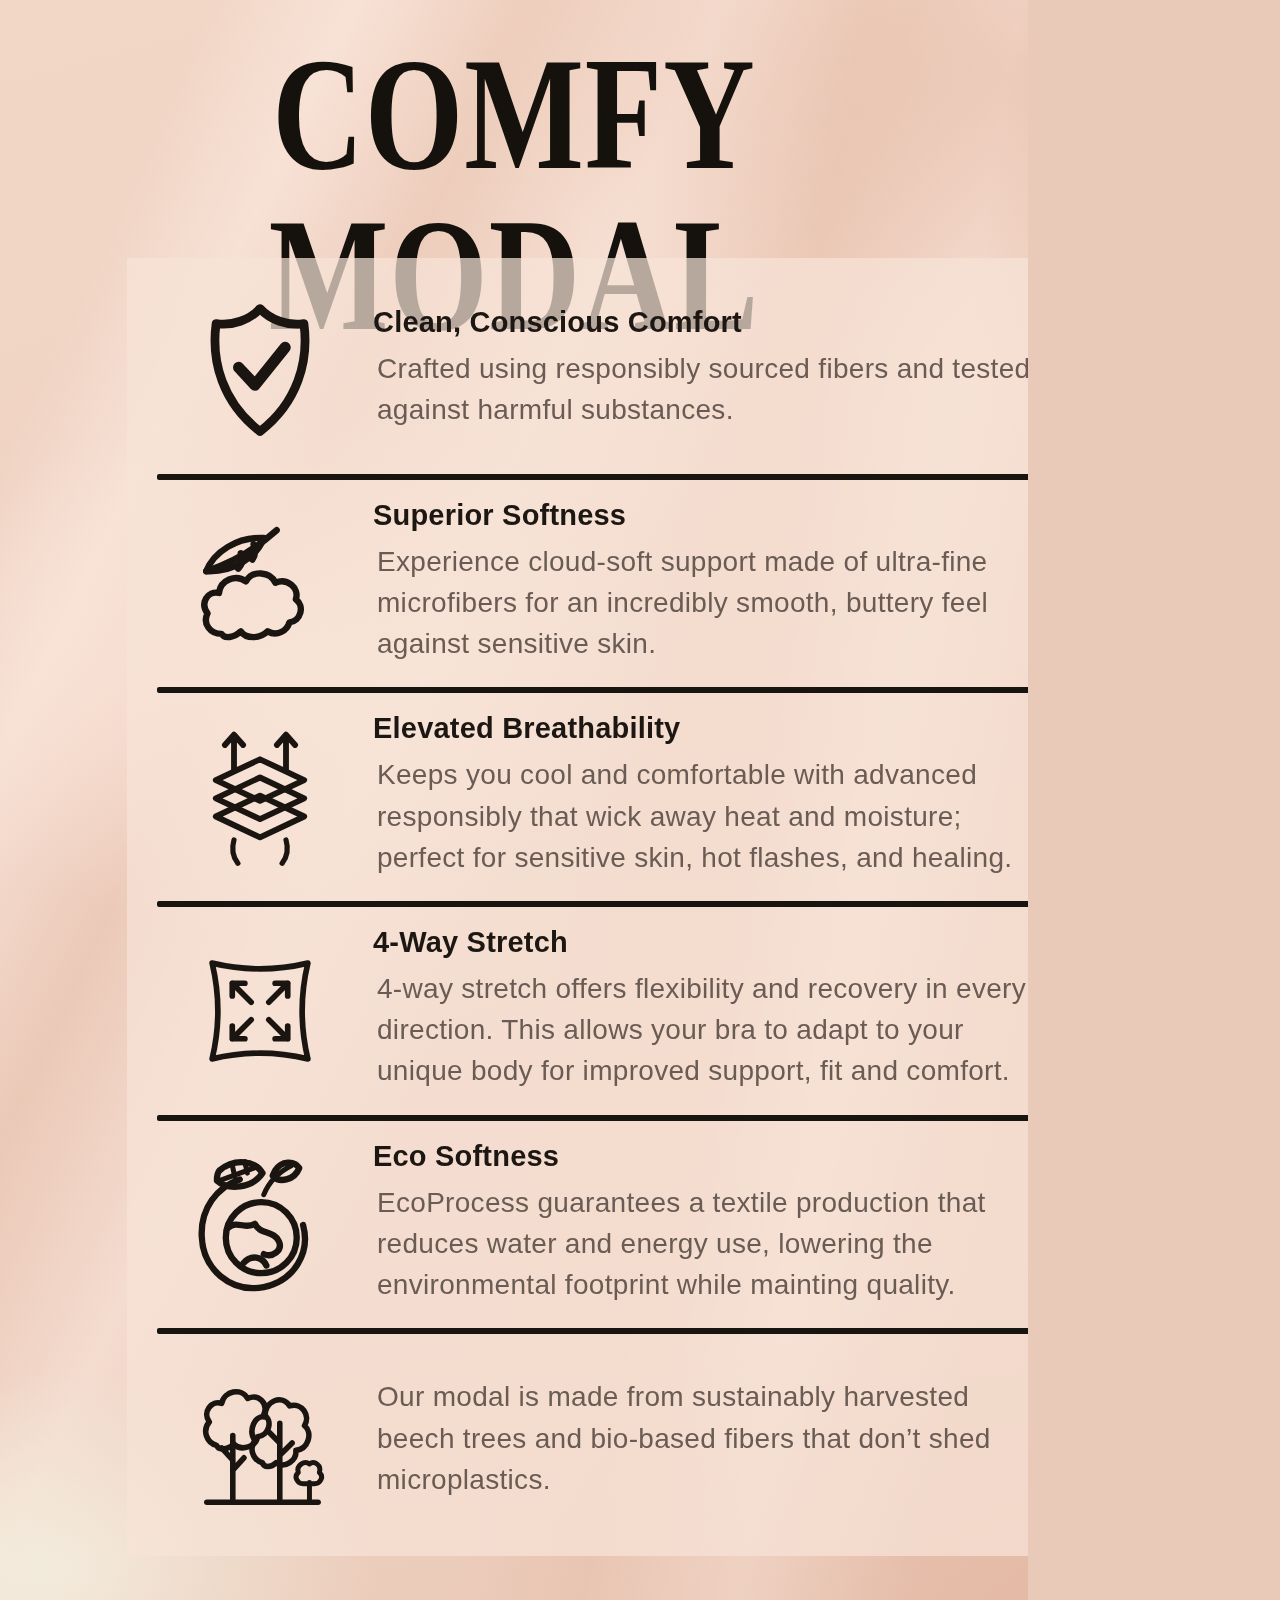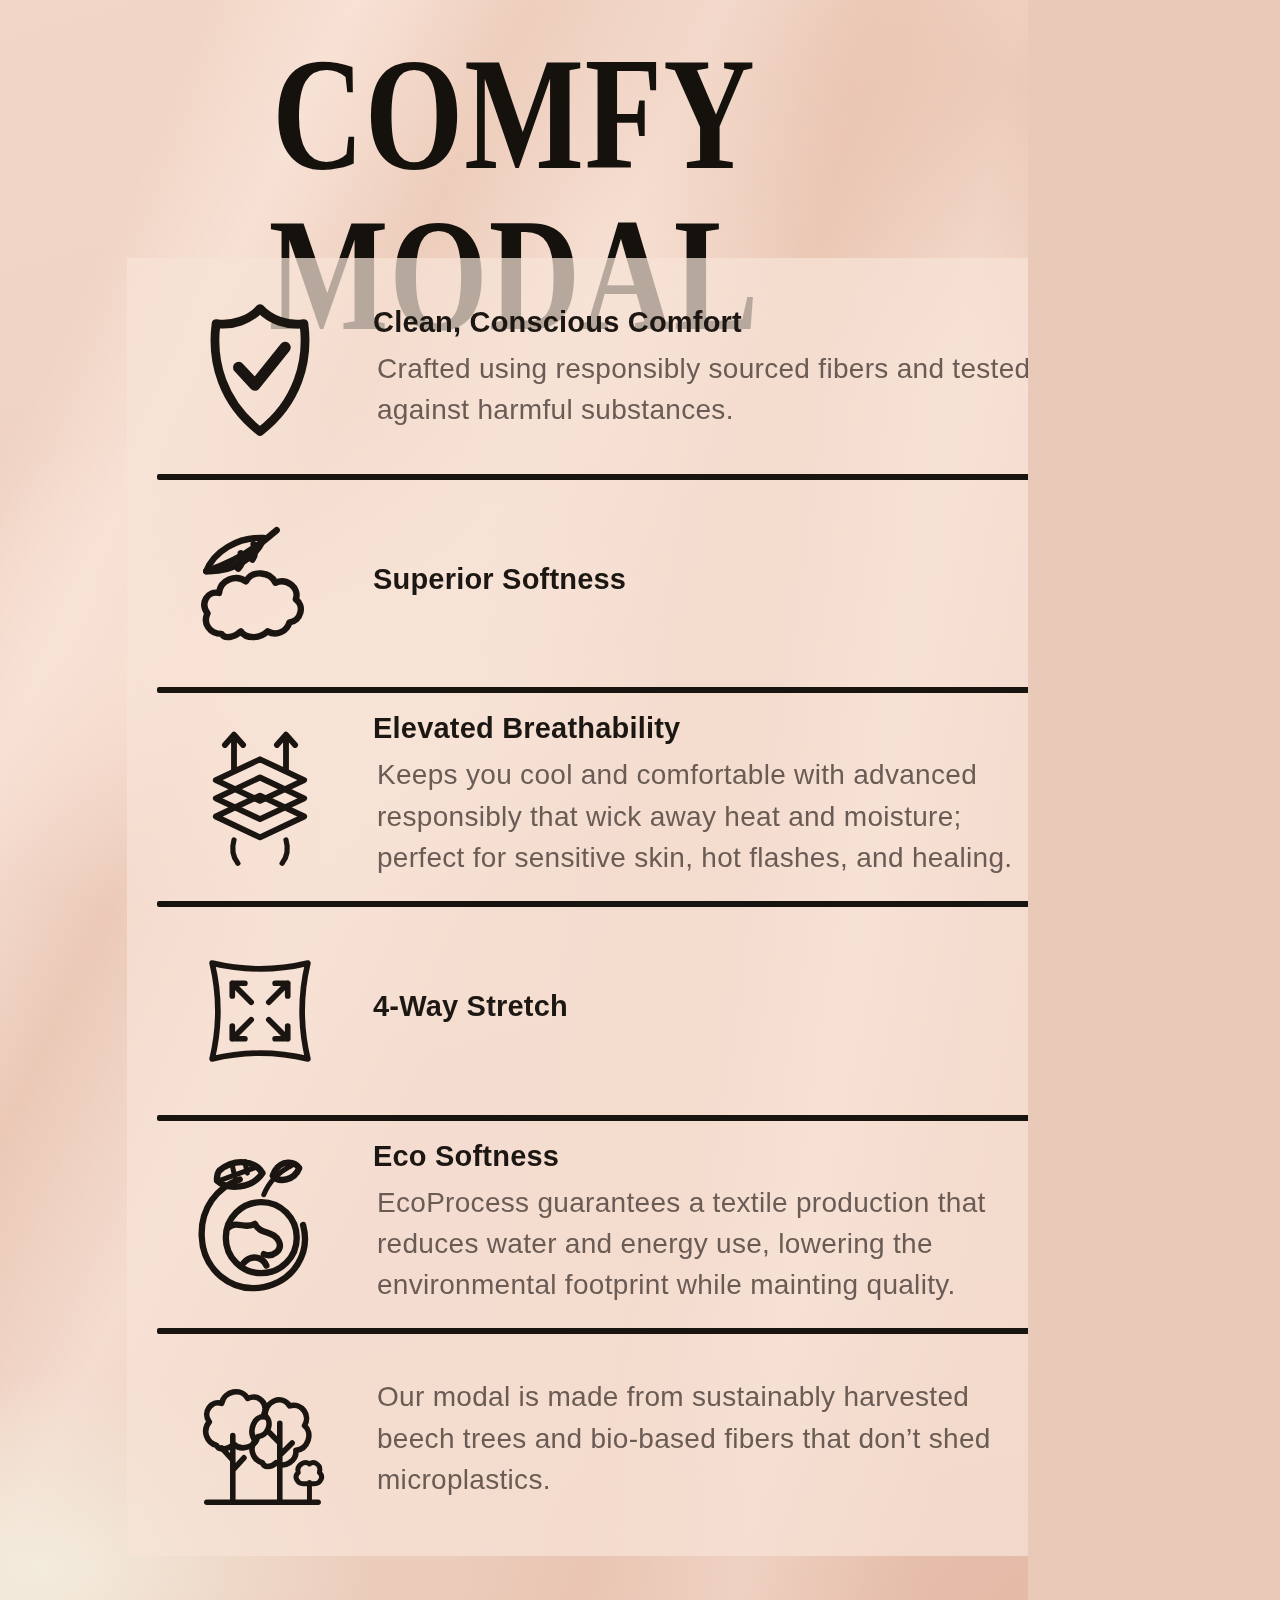--- a/index.html
+++ b/index.html
@@ -72,20 +72,23 @@
       <div class="icon-box">
         <svg width="142" height="128" viewBox="0 0 110 100">
           <path class="ic" stroke-width="5" d="M13 40 C19 25 37 13 58 14 C53 28 35 41 13 40 Z"></path>
           <path class="ic" stroke-width="5" d="M13 40 C32 34 50 24 68 8"></path>
           <path class="ic" stroke-width="5" d="M40 26 C42 31 41 35 38 38 M50 19 C52 24 51 28 49 31"></path>
           <path class="ic" stroke-width="5" d="M25 89 C16 89 10 81 14 73 C8 65 14 55 23 57 C24 47 36 42 44 48 C49 39 63 40 67 49 C76 45 86 53 83 62 C90 67 87 79 78 80 C76 87 68 91 61 87 C55 93 44 93 40 87 C35 92 27 93 25 89 Z"></path>
         </svg>
       </div>
       <div class="text-box">
         <h2 class="heading">Superior Softness</h2>
+        <p class="body">Experience cloud-soft support made of ultra-fine
+microfibers for an incredibly smooth, buttery feel
+against sensitive skin.</p>
       </div>
     </section>
     <div class="divider"></div>
 
     <section class="feature">
       <div class="icon-box">
         <svg width="130" height="144" viewBox="0 0 100 110">
           <path class="ic" stroke-width="4.5" d="M30 34 L30 8 M23 15 L30 7 L37 15"></path>
           <path class="ic" stroke-width="4.5" d="M70 34 L70 8 M63 15 L70 7 L77 15"></path>
           <path class="ic" stroke-width="4.5" d="M50 26 L84 42 L50 58 L16 42 Z"></path>
@@ -109,20 +112,23 @@
         <svg width="126" height="132" viewBox="0 0 100 100">
           <path class="ic" stroke-width="4.5" d="M12 12 C37 18 63 18 88 12 C82 37 82 63 88 88 C63 82 37 82 12 88 C18 63 18 37 12 12 Z"></path>
           <path class="ic" stroke-width="4.5" d="M43 43 L28 28 M28 38 L28 28 L38 28"></path>
           <path class="ic" stroke-width="4.5" d="M57 43 L72 28 M62 28 L72 28 L72 38"></path>
           <path class="ic" stroke-width="4.5" d="M43 57 L28 72 M28 62 L28 72 L38 72"></path>
           <path class="ic" stroke-width="4.5" d="M57 57 L72 72 M62 72 L72 72 L72 62"></path>
         </svg>
       </div>
       <div class="text-box">
         <h2 class="heading">4-Way Stretch</h2>
+        <p class="body">4-way stretch offers flexibility and recovery in every
+direction. This allows your bra to adapt to your
+unique body for improved support, fit and comfort.</p>
       </div>
     </section>
     <div class="divider"></div>
 
     <section class="feature">
       <div class="icon-box">
         <svg width="140" height="152" viewBox="0 0 110 120">
           <path class="ic" stroke-width="5" d="M89 60 C95 82 82 104 58 109 C32 114 10 95 9 69 C8 47 21 30 39 24"></path>
           <circle class="ic" stroke-width="5" cx="56" cy="70" r="28"></circle>
           <path class="ic" stroke-width="5" d="M30 62 C37 56 44 64 51 59 C55 68 66 64 70 73 C73 80 65 86 58 83"></path>

